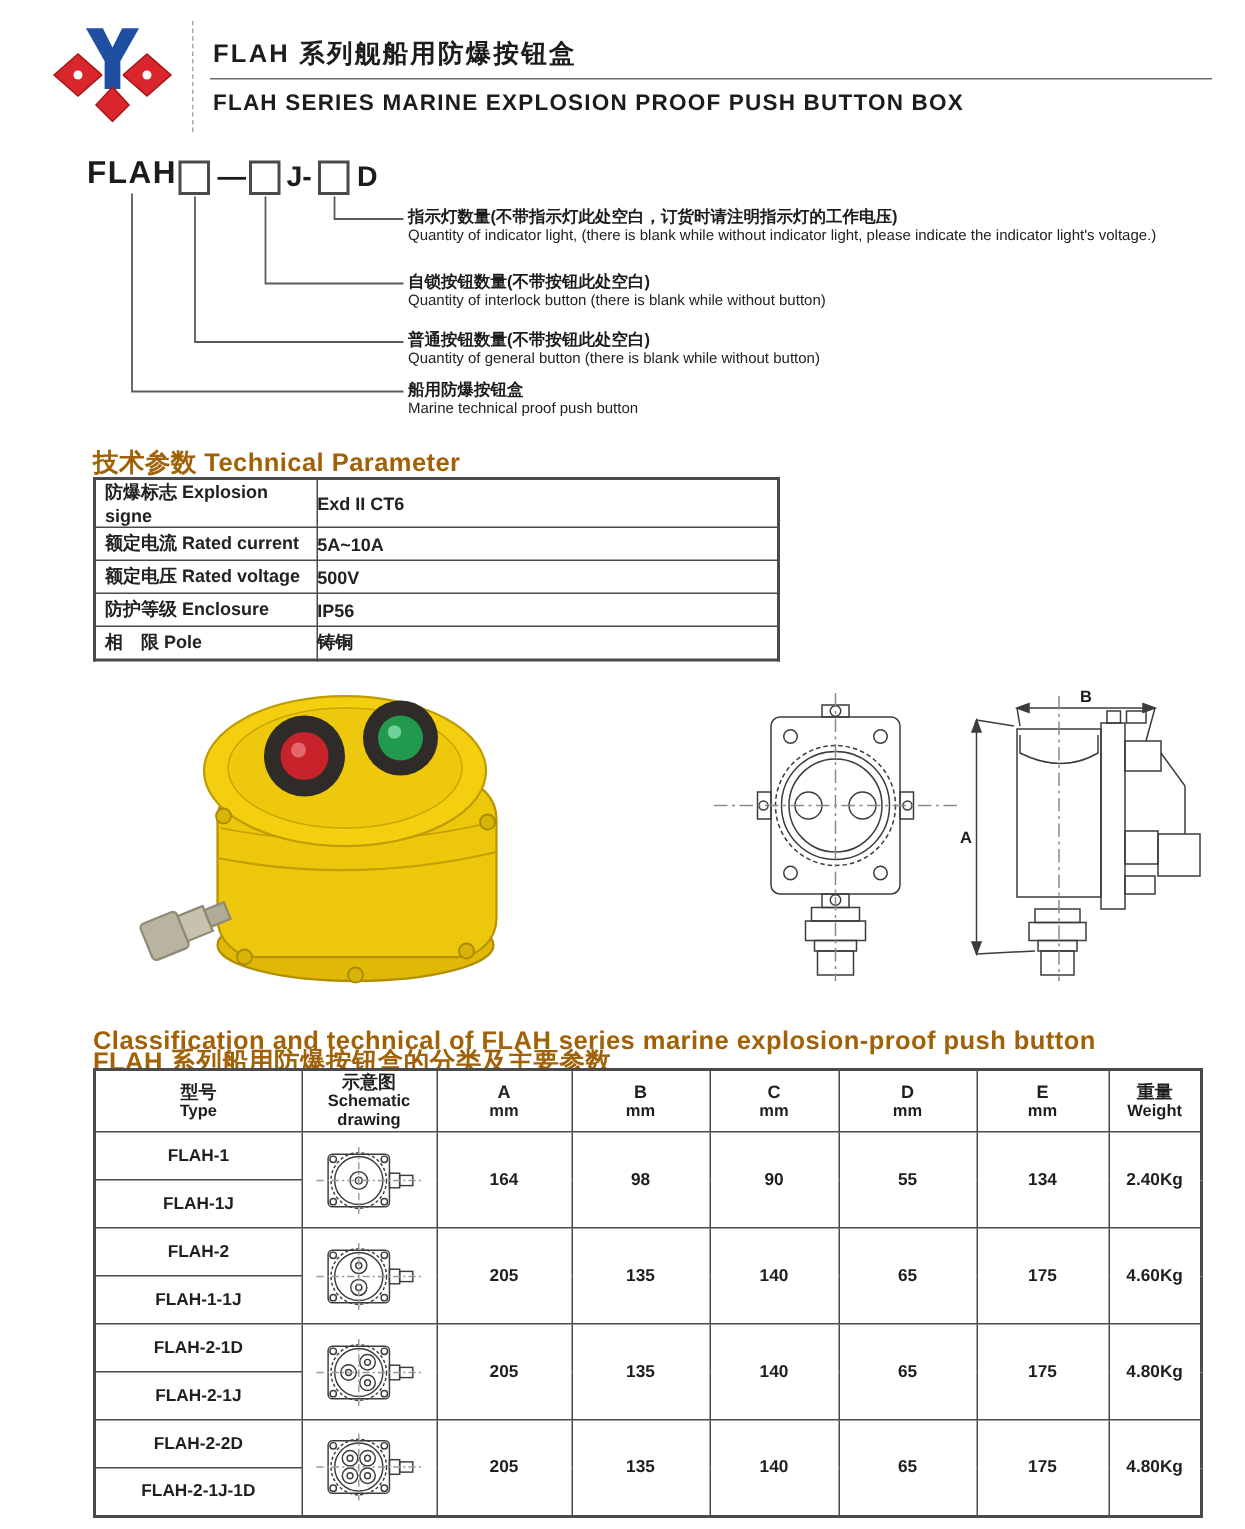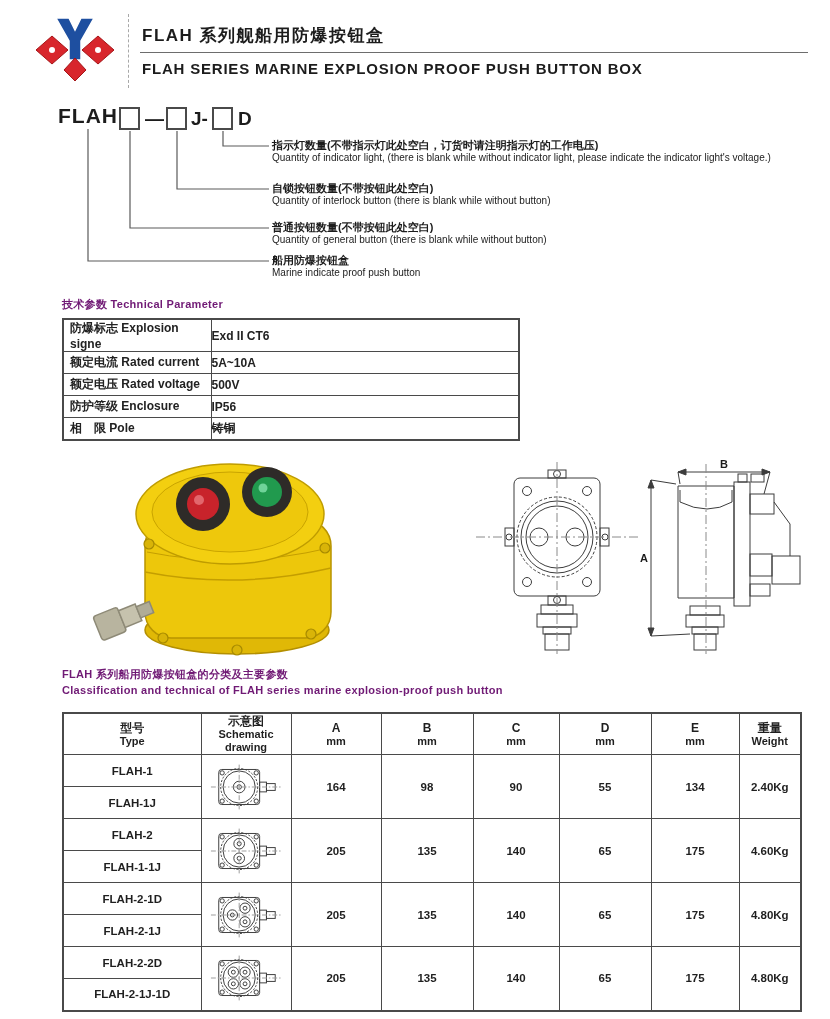--- a/index.html
+++ b/index.html
@@ -14,21 +14,21 @@
   .title-en { font-size:15px; font-weight:bold; letter-spacing:0.8px; white-space:nowrap; }
 
   
   .model-prefix { font-size:21px; font-weight:bold; letter-spacing:1px; }
   .model-box { width:21px; height:23px; border:2px solid #4a4a4a; display:inline-block; background:#fff; }
   .model-sep { font-size:19px; font-weight:bold; }
   .note-zh { font-size:11px; font-weight:bold; line-height:13px; white-space:nowrap; }
   .note-en { font-size:10px; line-height:12px; white-space:nowrap; color:#222;text-align:right; }
 
   
-  .sec-heading { font-size:11px; font-weight:bold; color:#701a75; letter-spacing:0.3px; white-space:nowrap; }
+  .sec-heading { font-size:17px; font-weight:bold; color:#a16207; letter-spacing:0.3px; white-space:nowrap; }
 
   
   .ptable { border-collapse:collapse; table-layout:fixed; width:458px; border:2px solid #4a4a4a; background:#fff; }
   .ptable td { border:1px solid #4a4a4a; height:22px; font-size:12px; font-weight:bold; color:#222; }
   .ptable td.plabel { width:148px; padding-left:6px; }
   .ptable td.pvalue { text-align:left; }
 
   
   .ctable { border-collapse:collapse; table-layout:fixed; width:738px; border:2px solid #4a4a4a; background:#fff; }
   .ctable td { border:1px solid #4a4a4a; font-size:11.5px; font-weight:bold; text-align:center; color:#1f1f1f; padding:0; }
@@ -81,21 +81,21 @@
   <div class="abs" style="left:272px; top:182px;">
     <div class="note-zh">自锁按钮数量(不带按钮此处空白)</div>
     <div class="note-en">Quantity of interlock button (there is blank while without button)</div>
   </div>
   <div class="abs" style="left:272px; top:221px;">
     <div class="note-zh">普通按钮数量(不带按钮此处空白)</div>
     <div class="note-en">Quantity of general button (there is blank while without button)</div>
   </div>
   <div class="abs" style="left:272px; top:254px;">
     <div class="note-zh">船用防爆按钮盒</div>
-    <div class="note-en">Marine indicate proof push button</div>
+    <div class="note-en">Marine technical proof push button</div>
   </div>
 
   <div class="abs sec-heading" style="left:62px; top:297px;">
     <span>技术参数</span>
     <span>Technical Parameter</span>
   </div>
 
   <table class="abs ptable" style="left:62px; top:318px;">
     <tbody>
         <tr>
@@ -200,21 +200,21 @@
       <rect x="222" y="148" width="30" height="9"></rect>
       <rect x="218" y="157" width="38" height="12"></rect>
       <rect x="224" y="169" width="26" height="7"></rect>
       <rect x="226" y="176" width="22" height="16"></rect>
       <line x1="238" y1="6" x2="238" y2="196" stroke-dasharray="9 3 2 3" stroke="#8a8a8a"></line>
     </g>
     <text x="172" y="104" font-size="11" font-weight="bold" fill="#1c1c1c">A</text>
     <text x="252" y="10" font-size="11" font-weight="bold" fill="#1c1c1c">B</text>
   </svg>
 
-  <div class="abs sec-heading" style="left:62px; top:667px;">FLAH 系列船用防爆按钮盒的分类及主要参数</div>
+  <div class="abs sec-heading" style="left:62px; top:696px;">FLAH 系列船用防爆按钮盒的分类及主要参数</div>
   <div class="abs sec-heading" style="left:62px; top:684px;">Classification and technical of FLAH series marine explosion-proof push button</div>
 
   <table class="abs ctable" style="left:62px; top:712px;">
     <colgroup>
       <col style="width:138px">
         <col style="width:90px">
         <col style="width:90px">
         <col style="width:92px">
       <col style="width:86px">
         <col style="width:92px">

